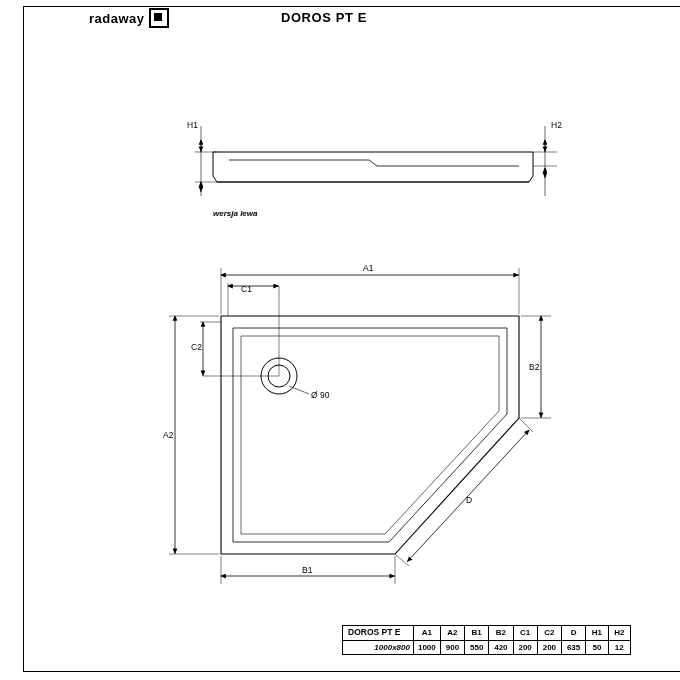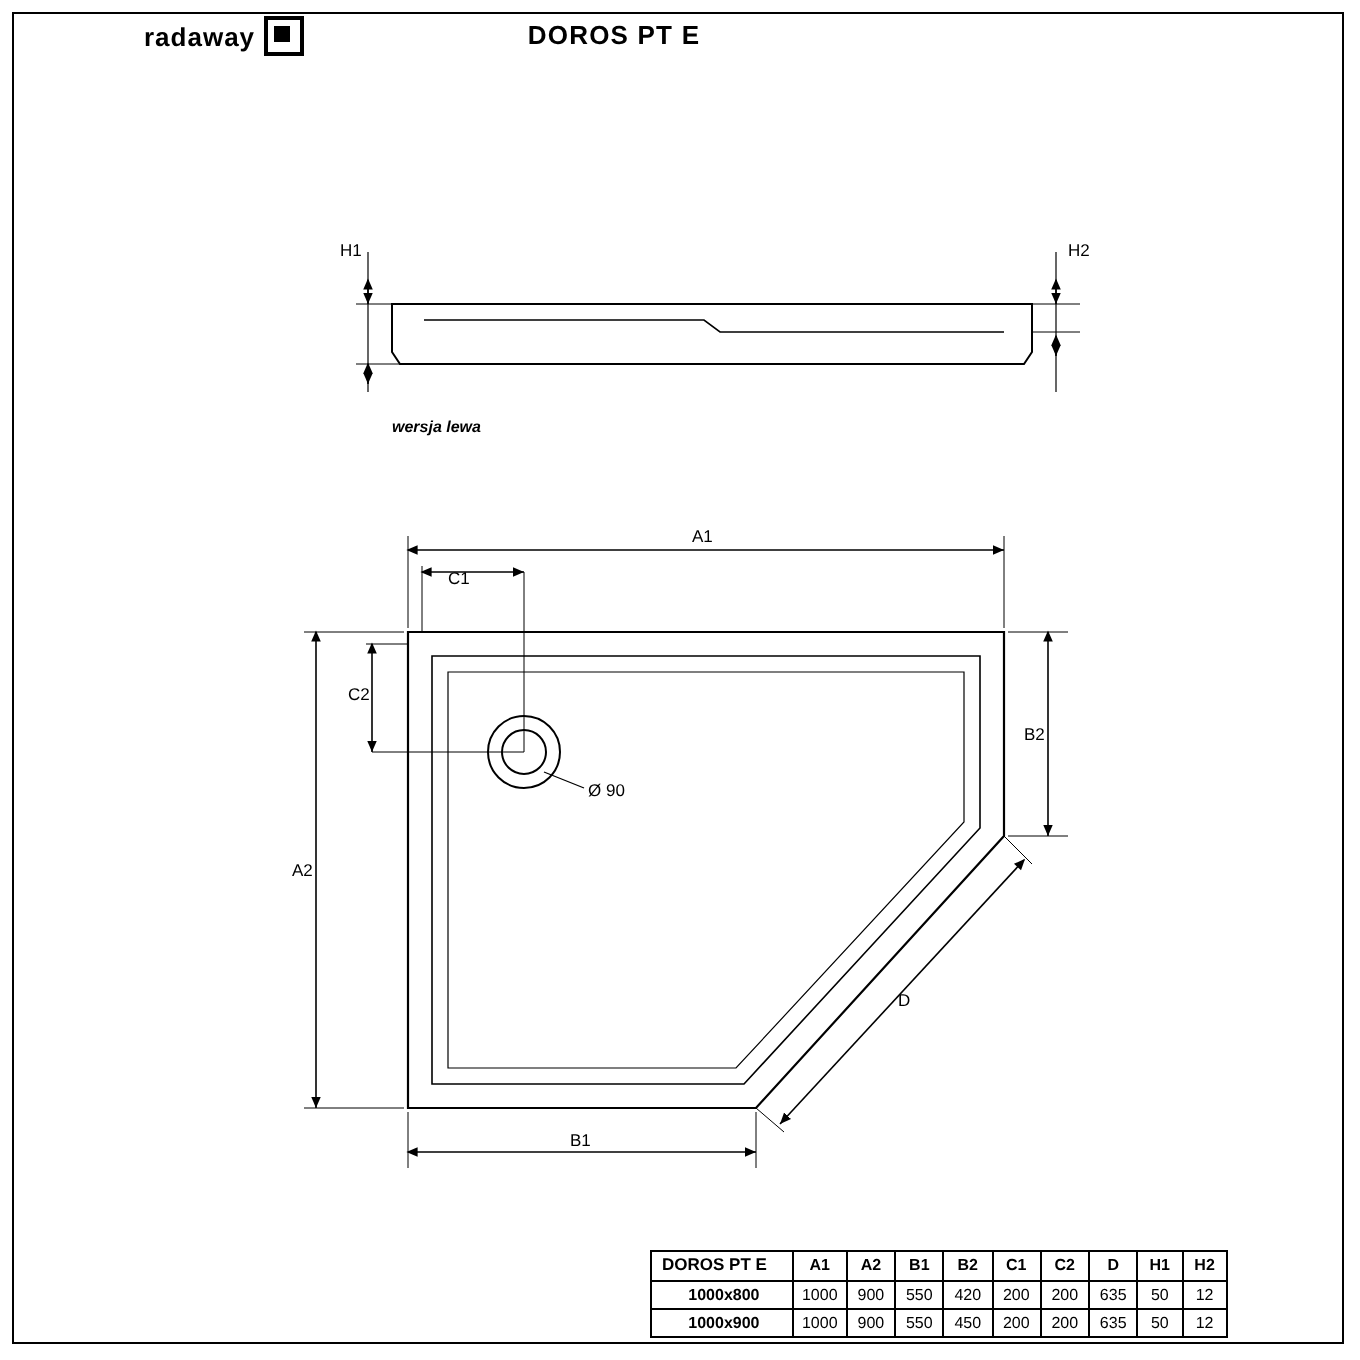--- a/index.html
+++ b/index.html
@@ -10,21 +10,21 @@
   body {
     width: 680px;
     height: 680px;
     font-family: "Liberation Sans", sans-serif;
     color: #000000;
     position: relative;
     overflow: hidden;
   }
   .page {
     position: absolute;
-    left: 0; top: 0;
+    left: 17px; top: 0;
     width: 614px;
     height: 680px;
   }
   .border-frame {
     position: absolute;
     left: 6px; top: 6px;
     width: 666px;
     height: 666px;
     border: 1px solid #000;
     box-sizing: border-box;
@@ -88,34 +88,35 @@
     position: absolute;
     left: 325px;
     top: 625px;
     border-collapse: collapse;
     font-size: 8px;
   }
   .spec-table td, .spec-table th {
     border: 1px solid #000;
     padding: 2px 3px;
     text-align: center;
-    font-weight: normal;
+    font-weight: bold;
     line-height: 1.15;
     white-space: nowrap;
   }
   .spec-table th.name-head {
     text-align: left;
     font-weight: bold;
     font-size: 8.5px;
     width: 76px;
     padding-left: 5px;
   }
   .spec-table td.name-cell {
-    text-align: center;
-    font-weight: bold;
+    text-align: right;
+    font-weight: bold;
+    font-style: italic;
     font-size: 8px;
     padding-left: 5px;
   }
   .spec-table th.dim-head {
     font-weight: bold;
     font-size: 8px;
     width: 23px;
   }
   .spec-table td.val {
     font-size: 8px;
@@ -242,28 +243,16 @@
         <td class="val">1000</td>
         <td class="val">900</td>
         <td class="val">550</td>
         <td class="val">420</td>
         <td class="val">200</td>
         <td class="val">200</td>
         <td class="val">635</td>
         <td class="val">50</td>
         <td class="val">12</td>
       </tr>
-      <tr>
-        <td class="name-cell">1000x900</td>
-        <td class="val">1000</td>
-        <td class="val">900</td>
-        <td class="val">550</td>
-        <td class="val">450</td>
-        <td class="val">200</td>
-        <td class="val">200</td>
-        <td class="val">635</td>
-        <td class="val">50</td>
-        <td class="val">12</td>
-      </tr>
     </tbody>
   </table>
 
 </div>
 
 </body></html>

